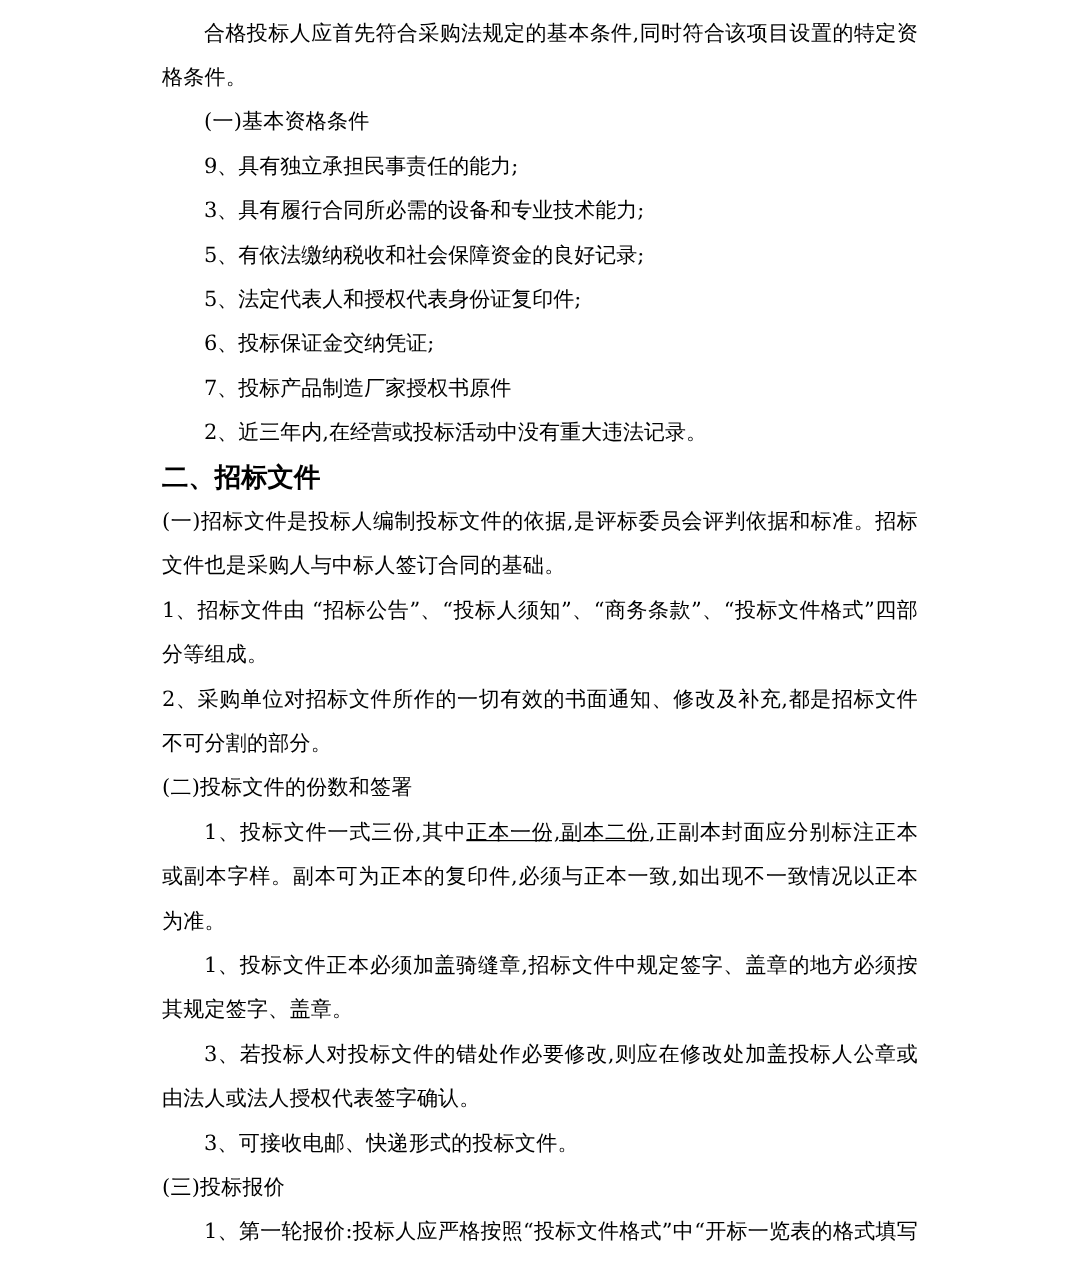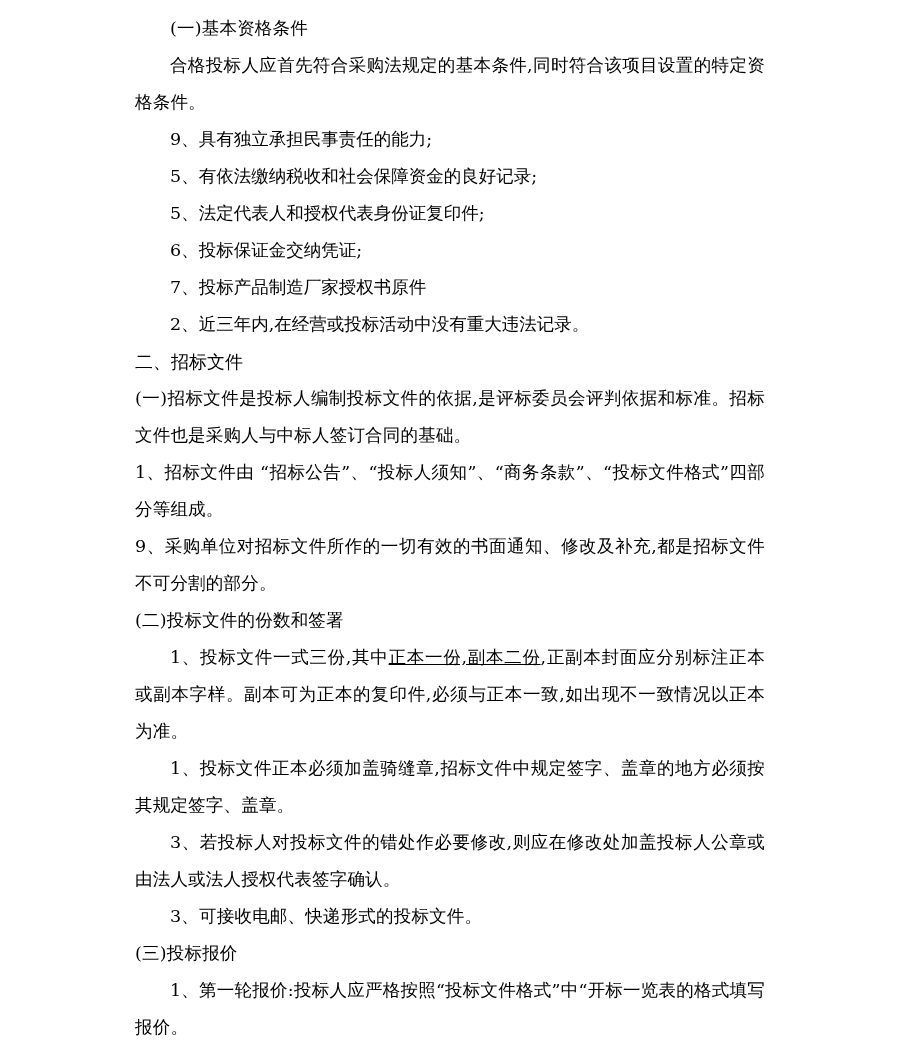--- a/index.html
+++ b/index.html
@@ -31,55 +31,56 @@
   .indent-2 {
     text-indent: 2em;
   }
   .indent-0 {
     text-indent: 0;
   }
   .underline {
     text-decoration: underline;
   }
   .heading {
-    font-size: 18px;
+    font-size: 22px;
     line-height: 37px;
-    font-weight: normal;
+    font-weight: bold;
     margin: 0;
     text-indent: 0;
   }
   .list-item {
     font-size: 17.5px;
     line-height: 37px;
     margin: 0;
     text-indent: 2em;
     text-align: justify;
   }
 </style>
 </head>
 <body>
 
 <div class="page">
 
+  <p class="para indent-2">合格投标人应首先符合采购法规定的基本条件,同时符合该项目设置的特定资格条件。</p>
+
   <p class="para indent-2">(一)基本资格条件</p>
 
-  <p class="para indent-2">合格投标人应首先符合采购法规定的基本条件,同时符合该项目设置的特定资格条件。</p>
-
   <p class="list-item">9、具有独立承担民事责任的能力;</p>
+  <p class="list-item">3、具有履行合同所必需的设备和专业技术能力;</p>
   <p class="list-item">5、有依法缴纳税收和社会保障资金的良好记录;</p>
   <p class="list-item">5、法定代表人和授权代表身份证复印件;</p>
   <p class="list-item">6、投标保证金交纳凭证;</p>
   <p class="list-item">7、投标产品制造厂家授权书原件</p>
   <p class="list-item">2、近三年内,在经营或投标活动中没有重大违法记录。</p>
 
   <p class="heading">二、招标文件</p>
 
   <p class="para indent-0">(一)招标文件是投标人编制投标文件的依据,是评标委员会评判依据和标准。招标文件也是采购人与中标人签订合同的基础。</p>
   <p class="para indent-0">1、招标文件由 “招标公告”、“投标人须知”、“商务条款”、“投标文件格式”四部分等组成。</p>
-  <p class="para indent-0">9、采购单位对招标文件所作的一切有效的书面通知、修改及补充,都是招标文件不可分割的部分。</p>
+  <p class="para indent-0">2、采购单位对招标文件所作的一切有效的书面通知、修改及补充,都是招标文件不可分割的部分。</p>
 
   <p class="para indent-0">(二)投标文件的份数和签署</p>
 
   <p class="para indent-2"><span>1、投标文件一式三份,其中</span><span class="underline">正本一份,副本二份</span><span>,正副本封面应分别标注正本或副本字样。副本可为正本的复印件,必须与正本一致,如出现不一致情况以正本为准。</span></p>
 
   <p class="para indent-2">1、投标文件正本必须加盖骑缝章,招标文件中规定签字、盖章的地方必须按其规定签字、盖章。</p>
   <p class="para indent-2">3、若投标人对投标文件的错处作必要修改,则应在修改处加盖投标人公章或由法人或法人授权代表签字确认。</p>
   <p class="para indent-2">3、可接收电邮、快递形式的投标文件。</p>
 
   <p class="para indent-0">(三)投标报价</p>

